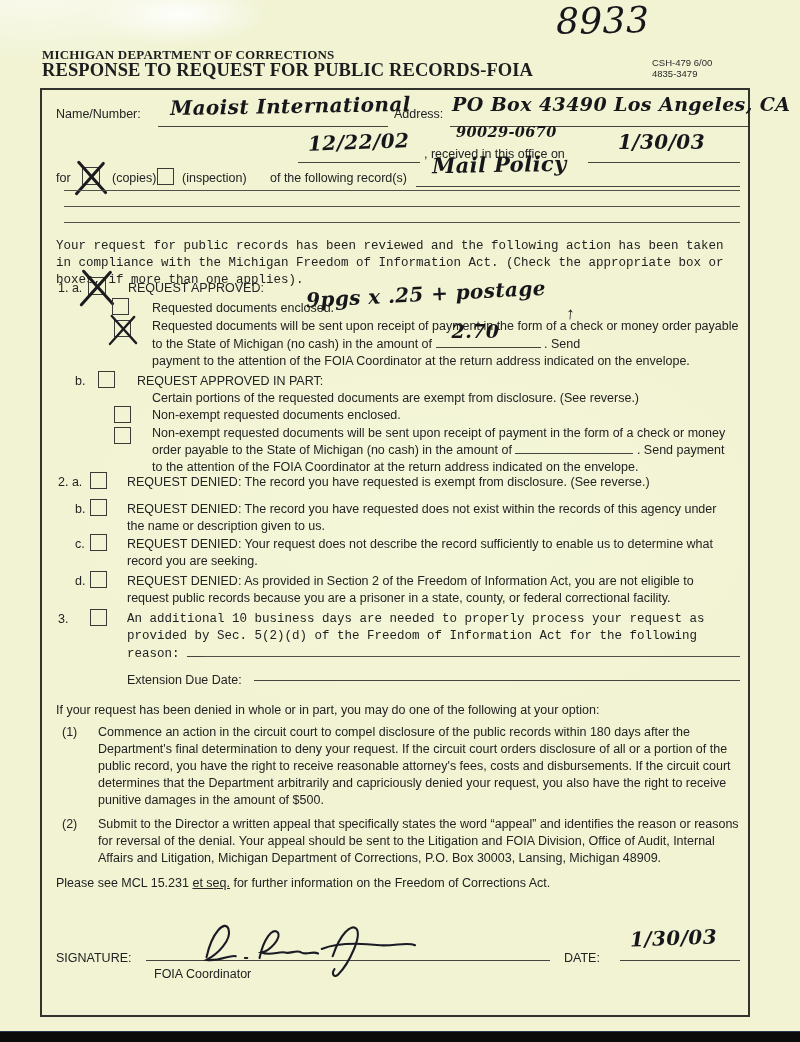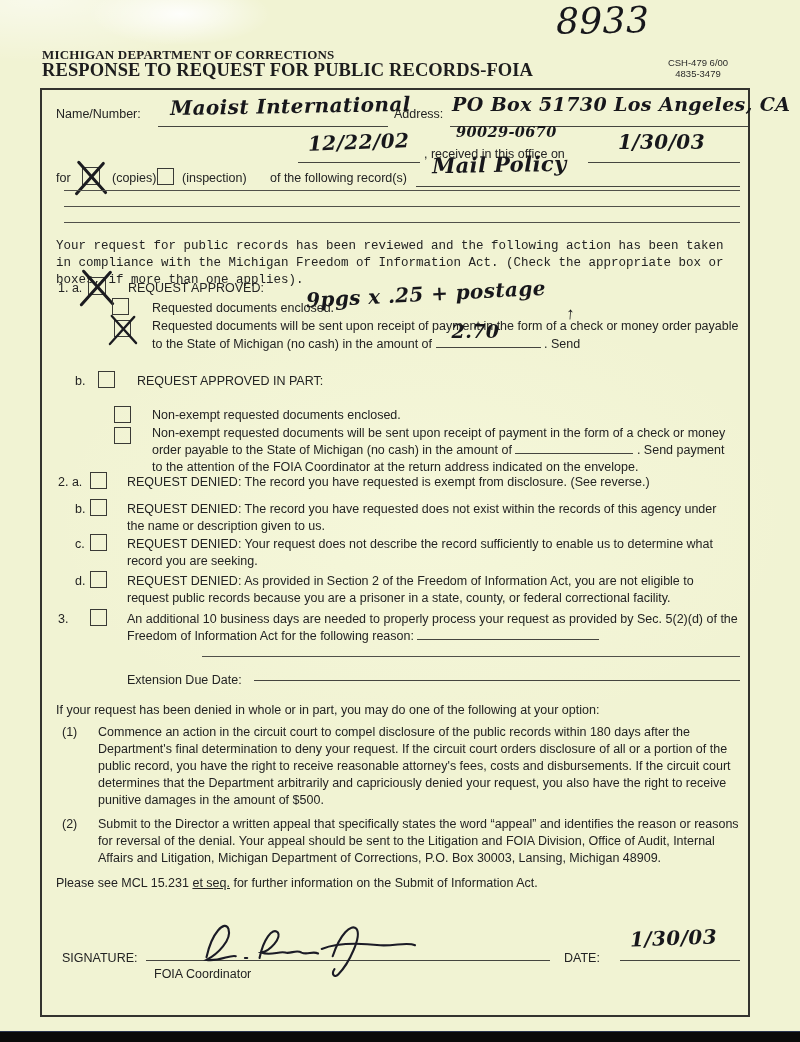--- a/index.html
+++ b/index.html
@@ -23,21 +23,21 @@
       stroke:#1b1b20;stroke-width:2.4;stroke-linecap:round;fill:none;}
   .cb.checked svg{display:block;}
   .cb.big{width:16px;height:16px;}
   .cb.big svg{left:-10px;top:-9px;width:36px;height:38px;stroke-width:2.7;}
   .form-box{position:absolute;left:40px;top:88px;width:706px;height:925px;border:2px solid #33332e;}
   .stamp{left:556px;top:0px;font-size:36px;font-weight:500;transform:rotate(-1deg);}
   .agency{position:absolute;left:42px;top:47px;font-family:"Liberation Serif",serif;
       font-weight:700;font-size:13px;letter-spacing:.2px;color:#1d1d1d;}
   .title{position:absolute;left:42px;top:60px;font-family:"Liberation Serif",serif;
       font-weight:700;font-size:18.5px;letter-spacing:.1px;color:#1d1d1d;}
-  .codes{position:absolute;left:652px;top:57px;width:92px;text-align:center;
+  .codes{position:absolute;left:652px;top:57px;width:92px;
       font-size:9.5px;line-height:11px;color:#2a2a2a;}
   .bottom-bar{position:absolute;left:0;top:1031px;width:800px;height:11px;background:#0b0b0b;
       border-top:1px solid #2a3550;}
   .sig-svg{position:absolute;left:120px;top:826px;width:292px;height:64px;}
   .sig-svg path{stroke:#1b1b26;stroke-width:2.3;fill:none;stroke-linecap:round;}
   .arrow{position:absolute;font-size:17px;font-weight:700;color:#17171b;transform:rotate(4deg);}
   .amt{display:inline-block;position:relative;width:105px;height:12px;
       border-bottom:1.6px solid #45453f;vertical-align:baseline;}
   .amt .hw{left:16px;top:-12px;font-size:19px;}
   .u{text-decoration:underline;}
@@ -56,21 +56,21 @@
     <div>4835-3479</div>
   </div>
 
   <div class="form-box">
 
     <div class="pl" style="left:14px;top:16px;">Name/Number:</div>
     <div class="blank" style="left:116px;top:10px;width:230px;height:26px;"></div>
     <div class="hw" style="left:128px;top:4px;font-size:20px;transform:rotate(-1deg);">Maoist International</div>
     <div class="pl" style="left:352px;top:16px;">Address:</div>
     <div class="blank" style="left:408px;top:10px;width:298px;height:26px;"></div>
-    <div class="hw" style="left:410px;top:3px;font-size:19px;">PO Box 51730 Los Angeles, CA</div>
+    <div class="hw" style="left:410px;top:3px;font-size:19px;">PO Box 43490 Los Angeles, CA</div>
     <div class="hw" style="left:414px;top:33px;font-size:14.5px;">90029-0670</div>
 
     <div class="blank" style="left:256px;top:48px;width:122px;height:24px;"></div>
     <div class="hw" style="left:266px;top:40px;font-size:20px;transform:rotate(-2deg);">12/22/02</div>
     <div class="pl" style="left:382px;top:56px;">, received in this office on</div>
     <div class="blank" style="left:546px;top:48px;width:152px;height:24px;"></div>
     <div class="hw" style="left:576px;top:40px;font-size:20px;">1/30/03</div>
 
     <div class="pl" style="left:14px;top:80px;">for</div>
     <span class="cb big checked" style="left:40px;top:77px;">
@@ -112,28 +112,30 @@
     <span class="cb checked" style="left:72px;top:230px;">
       <svg viewBox="0 0 32 34">
           <path d="M2 32 L28 3"></path>
           <path d="M4 2 L30 31"></path>
         </svg>
     </span>
     <div class="para" style="left:110px;top:228px;width:592px;">
       <span>Requested documents will be sent upon receipt of payment in the form of a check or money order payable to the State of Michigan (no cash) in the amount of</span>
       <span class="amt"><span class="hw">2.70</span></span>
       <span>. Send</span>
+      <span style="display:block;">payment to the attention of the FOIA Coordinator at the return address indicated on the envelope.</span>
     </div>
     <div class="arrow" style="left:524px;top:214px;">↑</div>
 
     <div class="pl" style="left:33px;top:283px;">b.</div>
     <span class="cb" style="left:56px;top:281px;">
       
     </span>
     <div class="pl" style="left:95px;top:283px;">REQUEST APPROVED IN PART:</div>
+    <div class="pl" style="left:110px;top:300px;">Certain portions of the requested documents are exempt from disclosure. (See reverse.)</div>
     <span class="cb" style="left:72px;top:316px;">
       
     </span>
     <div class="pl" style="left:110px;top:317px;">Non-exempt requested documents enclosed.</div>
     <span class="cb" style="left:72px;top:337px;">
       
     </span>
     <div class="para" style="left:110px;top:335px;width:592px;">
       <span>Non-exempt requested documents will be sent upon receipt of payment in the form of a check or money order payable to the State of Michigan (no cash) in the amount of</span>
       <span class="iblank" style="width:118px;"></span>
@@ -162,40 +164,40 @@
     <div class="pl" style="left:33px;top:483px;">d.</div>
     <span class="cb" style="left:48px;top:481px;">
       
     </span>
     <div class="para" style="left:85px;top:483px;width:600px;">REQUEST DENIED: As provided in Section 2 of the Freedom of Information Act, you are not eligible to request public records because you are a prisoner in a state, county, or federal correctional facility.</div>
 
     <div class="pl" style="left:16px;top:521px;">3.</div>
     <span class="cb" style="left:48px;top:519px;">
       
     </span>
-    <div class="para" style="left:85px;top:521px;width:618px;">
+    <div class="para" style="left:85px;top:521px;width:618px;font-family:Liberation Mono, monospace;">
       <span>An additional 10 business days are needed to properly process your request as provided by Sec. 5(2)(d) of the Freedom of Information Act for the following reason:</span>
       <span class="iblank" style="width:182px;"></span>
     </div>
     <div class="rule" style="left:160px;top:552px;width:538px;height:14px;"></div>
     <div class="pl" style="left:85px;top:582px;">Extension Due Date:</div>
     <div class="blank" style="left:212px;top:576px;width:486px;height:14px;"></div>
 
     <div class="pl" style="left:14px;top:612px;">If your request has been denied in whole or in part, you may do one of the following at your option:</div>
     <div class="pl" style="left:20px;top:634px;">(1)</div>
     <div class="para" style="left:56px;top:634px;width:652px;">Commence an action in the circuit court to compel disclosure of the public records within 180 days after the Department's final determination to deny your request. If the circuit court orders disclosure of all or a portion of the public record, you have the right to receive reasonable attorney's fees, costs and disbursements. If the circuit court determines that the Department arbitrarily and capriciously denied your request, you also have the right to receive punitive damages in the amount of $500.</div>
     <div class="pl" style="left:20px;top:726px;">(2)</div>
     <div class="para" style="left:56px;top:726px;width:652px;">Submit to the Director a written appeal that specifically states the word “appeal” and identifies the reason or reasons for reversal of the denial. Your appeal should be sent to the Litigation and FOIA Division, Office of Audit, Internal Affairs and Litigation, Michigan Department of Corrections, P.O. Box 30003, Lansing, Michigan 48909.</div>
 
     <div class="para" style="left:14px;top:785px;width:680px;">
-      <span>Please see MCL 15.231 </span><span class="u">et seq.</span><span> for further information on the Submit of Information Act.</span>
-    </div>
-
-
-    <div class="pl" style="left:14px;top:860px;margin-left:6px;">SIGNATURE:</div>
+      <span>Please see MCL 15.231 </span><span class="u">et seq.</span><span> for further information on the Freedom of Corrections Act.</span>
+    </div>
+
+
+    <div class="pl" style="left:14px;top:860px;">SIGNATURE:</div>
     <div class="blank" style="left:104px;top:856px;width:404px;height:14px;"></div>
     <svg class="sig-svg" viewBox="0 0 250 70">
       <path d="M14 45 C20 18 34 4 38 14 C42 26 26 42 14 48 C28 50 40 42 46 44"></path>
       <path d="M56 46 c1.5 0 2.5 0 2.5 0"></path>
       <path d="M72 46 C76 26 86 12 92 18 C96 24 84 38 74 40 C84 44 94 38 100 40 C106 42 112 36 118 40 C124 43 130 38 136 41"></path>
       <path d="M152 44 C160 20 172 8 178 14 C184 22 170 52 158 64 C154 68 150 64 154 58"></path>
       <path d="M140 36 C160 28 186 30 204 32 C220 33 234 28 242 32"></path>
     </svg>
     <div class="pl" style="left:112px;top:876px;">FOIA Coordinator</div>
     <div class="pl" style="left:522px;top:860px;">DATE:</div>

